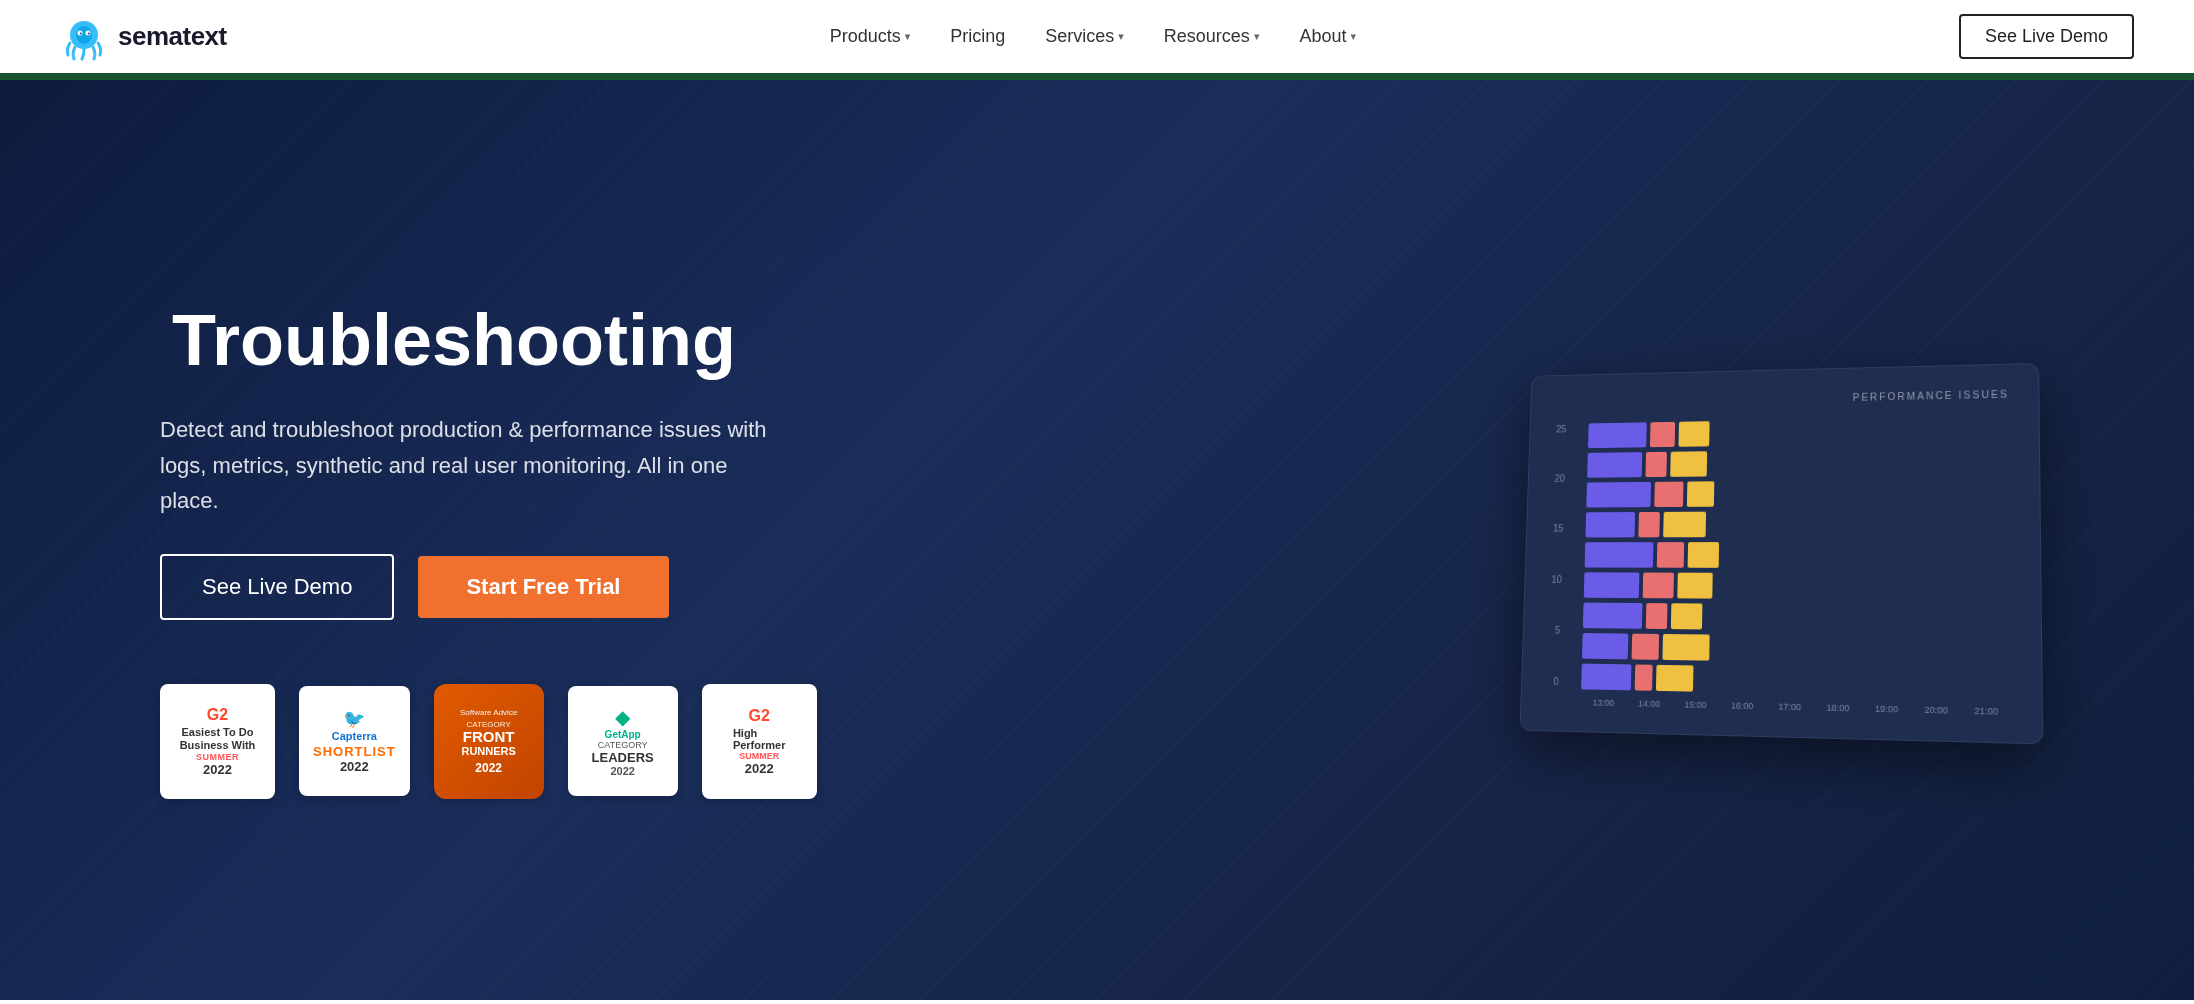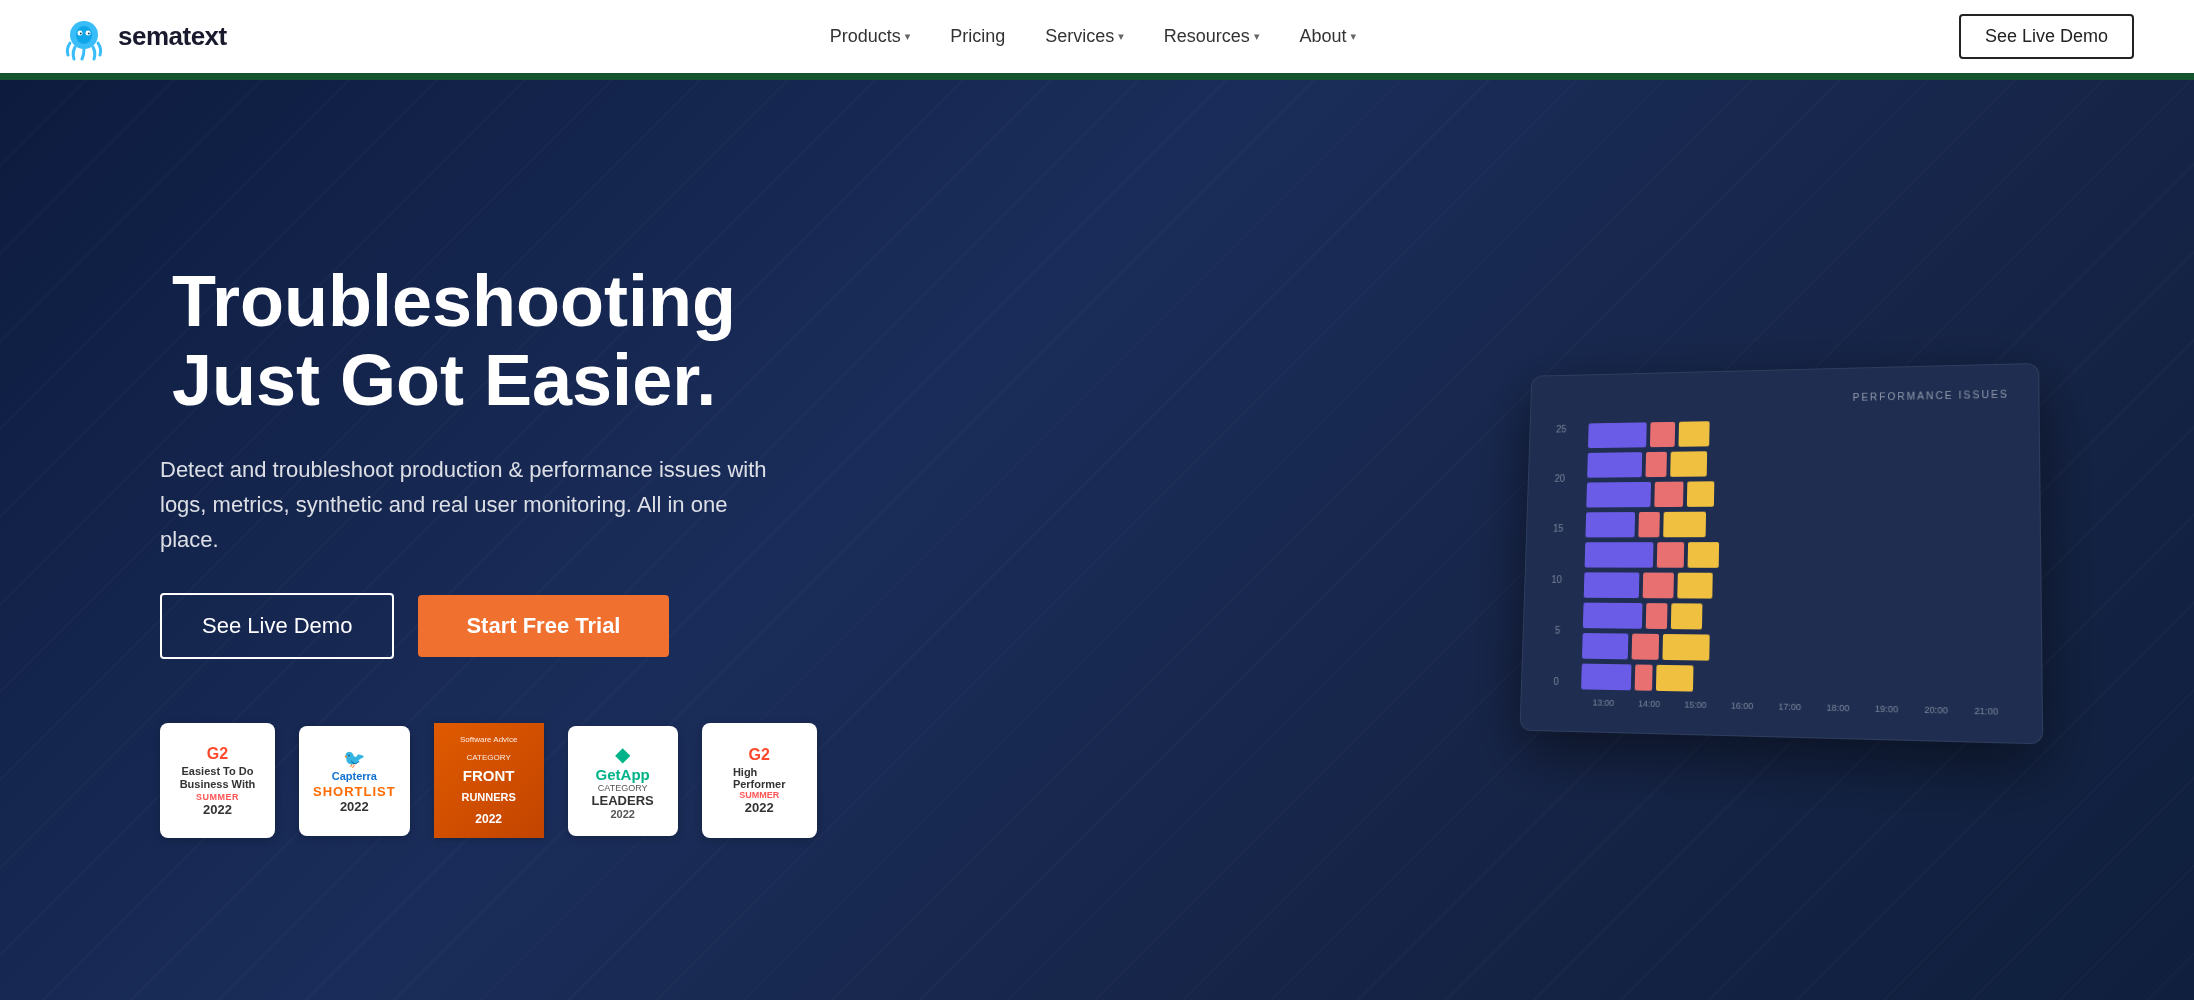--- a/index.html
+++ b/index.html
@@ -219,26 +219,25 @@
       font-size: 13px;
       font-weight: 900;
       color: #ff6b00;
       text-transform: uppercase;
       letter-spacing: 1px;
     }
 
     
     .badge-softadvice {
       background: linear-gradient(135deg, #e05a00, #c24400);
-      border-radius: 0;
+      border-radius: 12px;
       color: #fff;
       min-width: 110px;
       min-height: 115px;
       padding: 12px 10px;
-      justify-content: space-between;
     }
     .sa-top {
       font-size: 8px;
       text-align: center;
       opacity: 0.9;
       font-weight: 500;
       margin-bottom: 3px;
     }
     .sa-category {
       font-size: 8px;
@@ -262,21 +261,21 @@
       font-weight: 700;
       text-align: center;
       margin-top: 4px;
     }
 
     
     .badge-getapp {
       border-radius: 8px;
     }
     .getapp-logo {
-      font-size: 15px;
+      font-size: 10px;
       font-weight: 700;
       color: #00b388;
     }
     .getapp-diamond {
       color: #00b388;
       font-size: 20px;
     }
     .getapp-category {
       font-size: 9px;
       color: #555;
@@ -464,21 +463,20 @@
 
   <button class="nav-cta">See Live Demo</button>
 </nav>
 
 <section class="hero">
   <div class="hero-content">
 
     <div class="hero-left">
       <h1 class="hero-headline">
         <span>Troubleshooting</span><br>
-        <span>Just Got Easier.</span>
       </h1>
       <p class="hero-subtext">Detect and troubleshoot production &amp; performance issues with logs, metrics, synthetic and real user monitoring. All in one place.</p>
 
       <div class="hero-buttons">
         <button class="btn-demo">See Live Demo</button>
         <button class="btn-trial">Start Free Trial</button>
       </div>
 
       <div class="badges">
 

